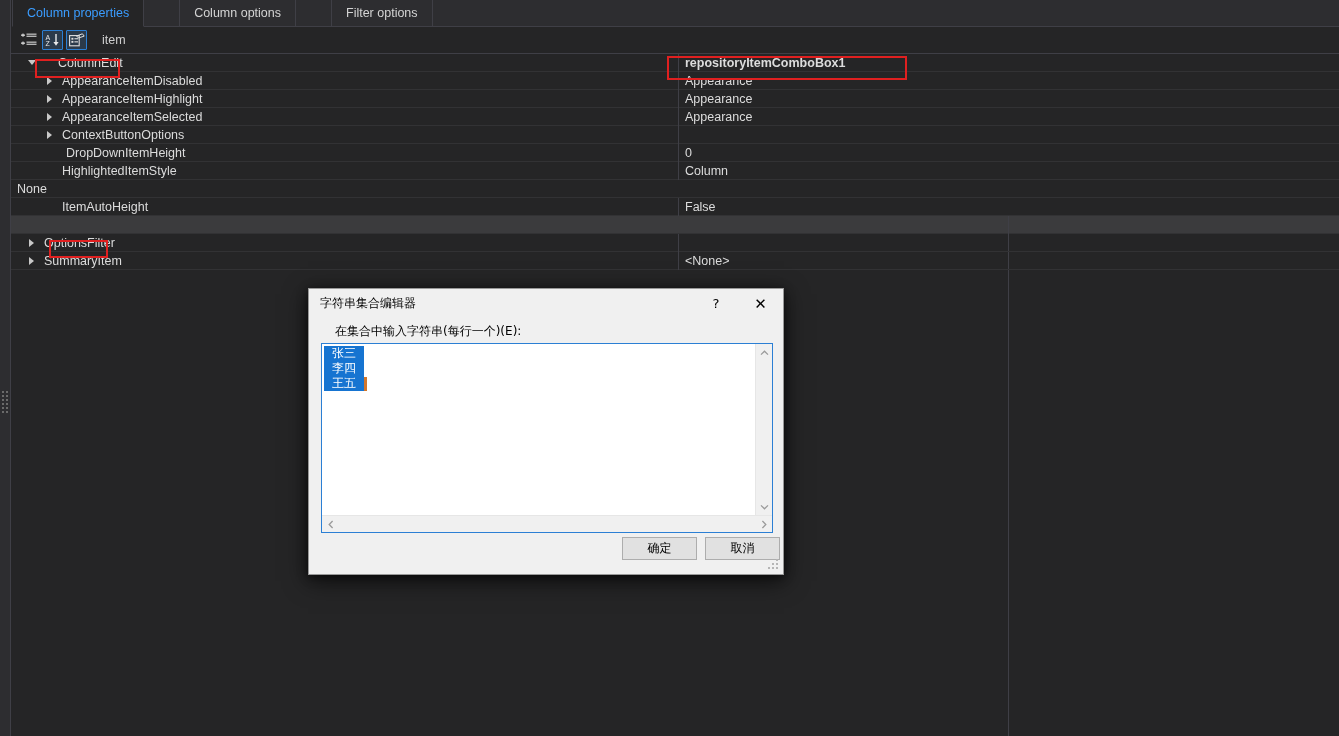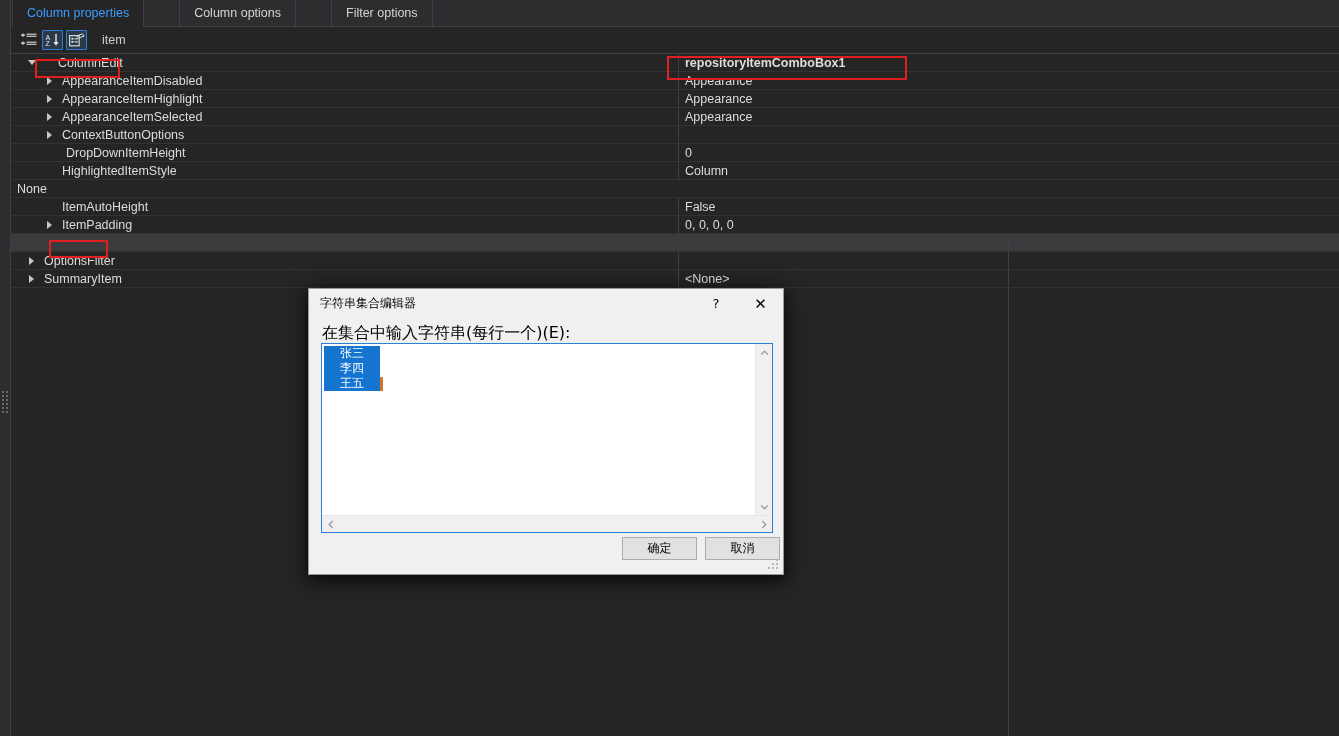--- a/index.html
+++ b/index.html
@@ -205,22 +205,22 @@
   }
   .dlg-title-spacer { flex: 1; }
   .dlg-btn {
     width: 44px; height: 28px;
     display: flex; align-items: center; justify-content: center;
     font-size: 13px; color: #000;
     cursor: default;
   }
   .dlg-btn.close { width: 45px; font-size: 15px; }
   .dlg-label {
-    margin: 5px 0 4px 13px;
-    font-size: 16px;
+    margin: 5px 0 4px 26px;
+    font-size: 12px;
     color: #000;
   }
   .editor-wrap {
     position: absolute;
     left: 12px; top: 54px;
     width: 452px; height: 190px;
     background: #fff;
     border: 1px solid #2b7fd4;
     display: flex;
     flex-direction: column;
@@ -237,21 +237,21 @@
     position: relative;
   }
   .editor-line {
     height: 15px;
     line-height: 15px;
     font-size: 12px;
     font-family: "DejaVu Sans", "Liberation Sans", sans-serif;
     color: #fff;
     background: #1674d1;
     display: inline-block;
-    padding: 0 16px;
+    padding: 0 8px;
     white-space: pre;
   }
   .editor-line-row { height: 15px; }
   .caret {
     display: inline-block;
     width: 3px; height: 14px;
     background: #d2762b;
     vertical-align: bottom;
   }
   .vscroll {
@@ -459,31 +459,20 @@
       </div>
       <div class="pg-row">
         <div class="pg-namecell">
           <div class="expander indent-1"></div>
           <span style="margin-left: 6px;">ItemAutoHeight</span>
         </div>
         <div class="pg-valcell">
           <span>False</span>
         </div>
       </div>
-      <div class="pg-row">
-        <div class="pg-namecell">
-          <div class="expander indent-1">
-            <span class="tri"></span>
-          </div>
-          <span style="margin-left: 6px;">ItemPadding</span>
-        </div>
-        <div class="pg-valcell">
-          <span>0, 0, 0, 0</span>
-        </div>
-      </div>
       <div class="pg-row selected">
         <div class="pg-namecell">
           <div class="expander indent-1"></div>
           <span style="margin-left: 6px;">Items</span>
         </div>
         <div class="pg-valcell bold">
           <span>(集合)</span>
         </div>
       </div>
       <div class="pg-row">

